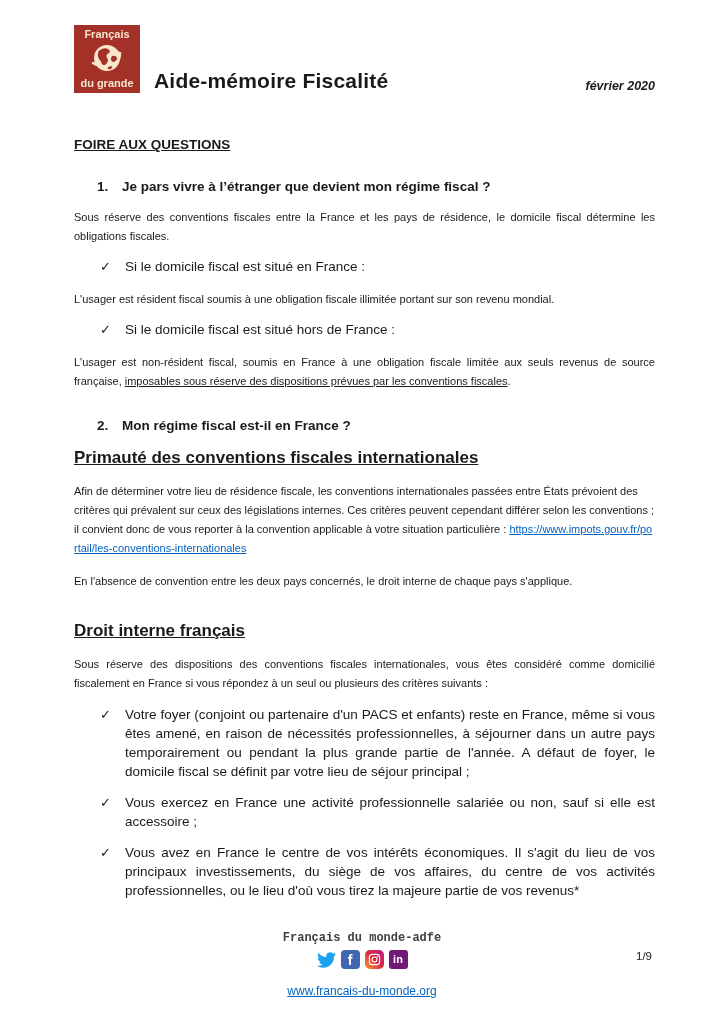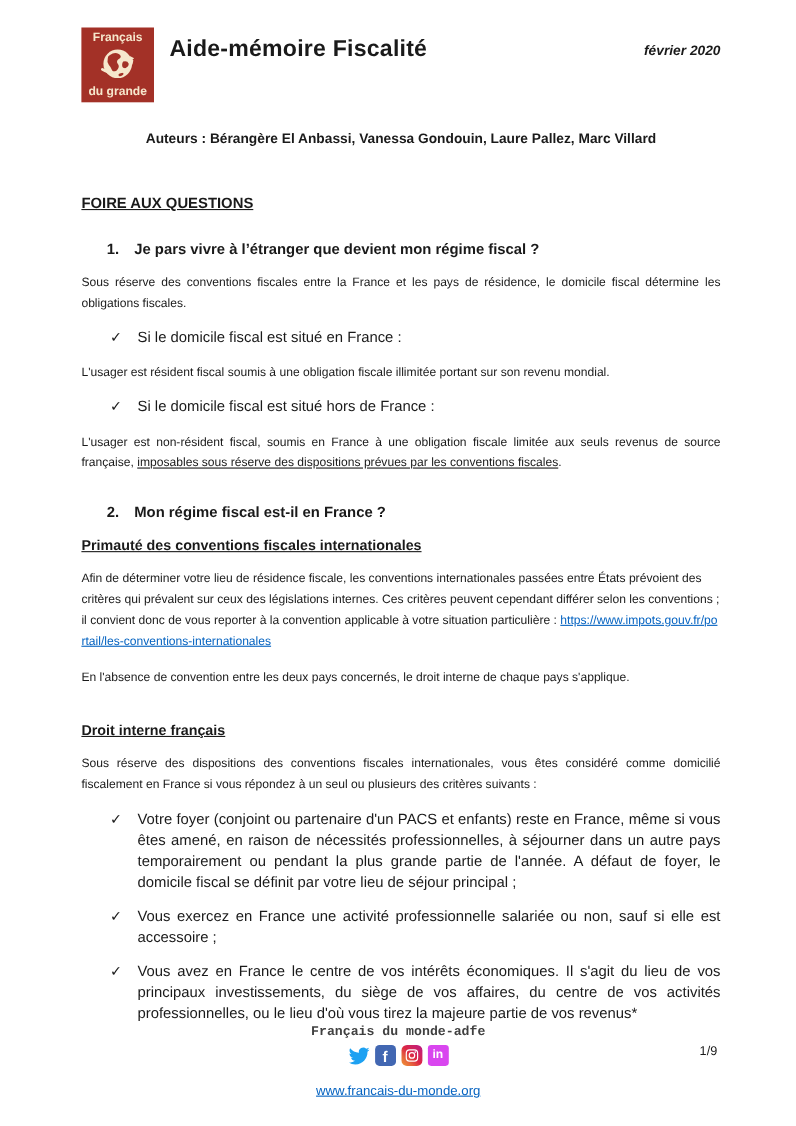--- a/index.html
+++ b/index.html
@@ -10,21 +10,21 @@
     height: 1024px;
     margin: 0 auto;
     background: #ffffff;
     font-family: "Liberation Sans", sans-serif;
     color: #1a1a1a;
     overflow: hidden;
   }
   .content { padding: 25px 69px 0 74px; }
 
   
-  .header { display: flex; align-items: flex-start; }
+  .header { display: flex; align-items: flex-end; }
   .logo {
     width: 66px; height: 68px;
     background: #A33127;
     color: #F6E7CC;
     display: flex; flex-direction: column; align-items: center; justify-content: space-between;
     padding: 3px 2px 4px;
     flex: 0 0 auto;
   }
   .logo-text { font-size: 11px; line-height: 12px; font-weight: bold; }
   .logo-globe { width: 34px; height: 34px; }
@@ -35,39 +35,39 @@
   .authors { margin: 26px 0 0; text-align: center; font-weight: bold; font-size: 12.5px; }
 
   
   .faq-heading { margin: 44px 0 0; font-size: 13.5px; font-weight: bold; text-decoration: underline; }
   .q-heading { margin: 27px 0 0 23px; font-size: 13.5px; font-weight: bold; }
   .q-num { display: inline-block; width: 25px; }
   .para { margin: 14px 0 0; font-size: 11px; line-height: 19px; text-align: justify; }
   .para.no-just { text-align: left; }
   .check-row { display: flex; align-items: flex-start; margin: 11px 0 0 26px; font-size: 13.5px; line-height: 19px; }
   .check-glyph { flex: 0 0 25px; font-size: 13px; }
-  .sub-heading { margin: 15px 0 0; font-size: 13px; text-decoration: underline; }
+  .sub-heading { margin: 15px 0 0; font-size: 17px; text-decoration: underline; }
   .sub-heading.bold { font-weight: bold; }
   .sp-lg { }
   .sp-md { margin-top: 30px; }
   .underlined { text-decoration: underline; }
   .doc-link { color: #0563C1; text-decoration: underline; word-break: break-all; cursor: pointer; }
 
   .bullet-list { margin: 4px 0 0; }
   .bullet-item { display: flex; align-items: flex-start; margin: 12px 0 0 26px; font-size: 13.5px; line-height: 19px; }
   .bullet-text { flex: 1 1 auto; text-align: justify; }
 
   
   .footer { position: absolute; left: 0; right: 0; top: 931px; text-align: center; }
   .footer-brand { font-size: 12px; font-weight: bold; color: #404040; font-family: Liberation Mono, monospace; }
   .social-row { margin-top: 5px; display: flex; justify-content: center; align-items: center; gap: 5px; }
   .social { width: 19px; height: 19px; display: inline-flex; align-items: center; justify-content: center; cursor: pointer; }
   .social.fb { background: #4267B2; border-radius: 4px; color: #fff; font-weight: bold; font-size: 14px; line-height: 1; }
   .social.ig { background: linear-gradient(45deg, #f09433 0%, #e6683c 25%, #dc2743 50%, #cc2366 75%, #bc1888 100%); border-radius: 5px; }
-  .social.li { background: #d946ef; border-radius: 3px; color: #fff; font-weight: bold; font-size: 11px; line-height: 1; }
+  .social.li { background: #701a75; border-radius: 3px; color: #fff; font-weight: bold; font-size: 11px; line-height: 1; }
   .footer-link { display: inline-block; margin-top: 15px; font-size: 12px; color: #0563C1; text-decoration: underline; cursor: pointer; }
   .page-number { position: absolute; top: 950px; right: 72px; font-size: 11.5px; }
 </style>
 </head>
 <body>
 
 <div class="page">
   <div class="content">
 
     <div class="header">
@@ -82,21 +82,20 @@
           <path fill="#F6E7CC" d="M28 9 l4 2 l-4 3 z"></path>
         </svg>
         <span class="logo-text">du grande</span>
       </div>
       <div class="title-wrap">
         <h1 class="doc-title">Aide-mémoire Fiscalité</h1>
       </div>
       <span class="doc-date">février 2020</span>
     </div>
 
-    <p class="authors">Auteurs : Bérangère El Anbassi, Vanessa Gondouin, Laure Pallez, Marc Villard</p>
 
     <h2 class="faq-heading">FOIRE AUX QUESTIONS</h2>
 
     <p class="q-heading"><span class="q-num">1.</span><span>Je pars vivre à l’étranger que devient mon régime fiscal ?</span></p>
 
     <p class="para">Sous réserve des conventions fiscales entre la France et les pays de résidence, le domicile fiscal détermine les obligations fiscales.</p>
 
     <div class="check-row">
       <span class="check-glyph">✓</span>
       <span>Si le domicile fiscal est situé en France :</span>

